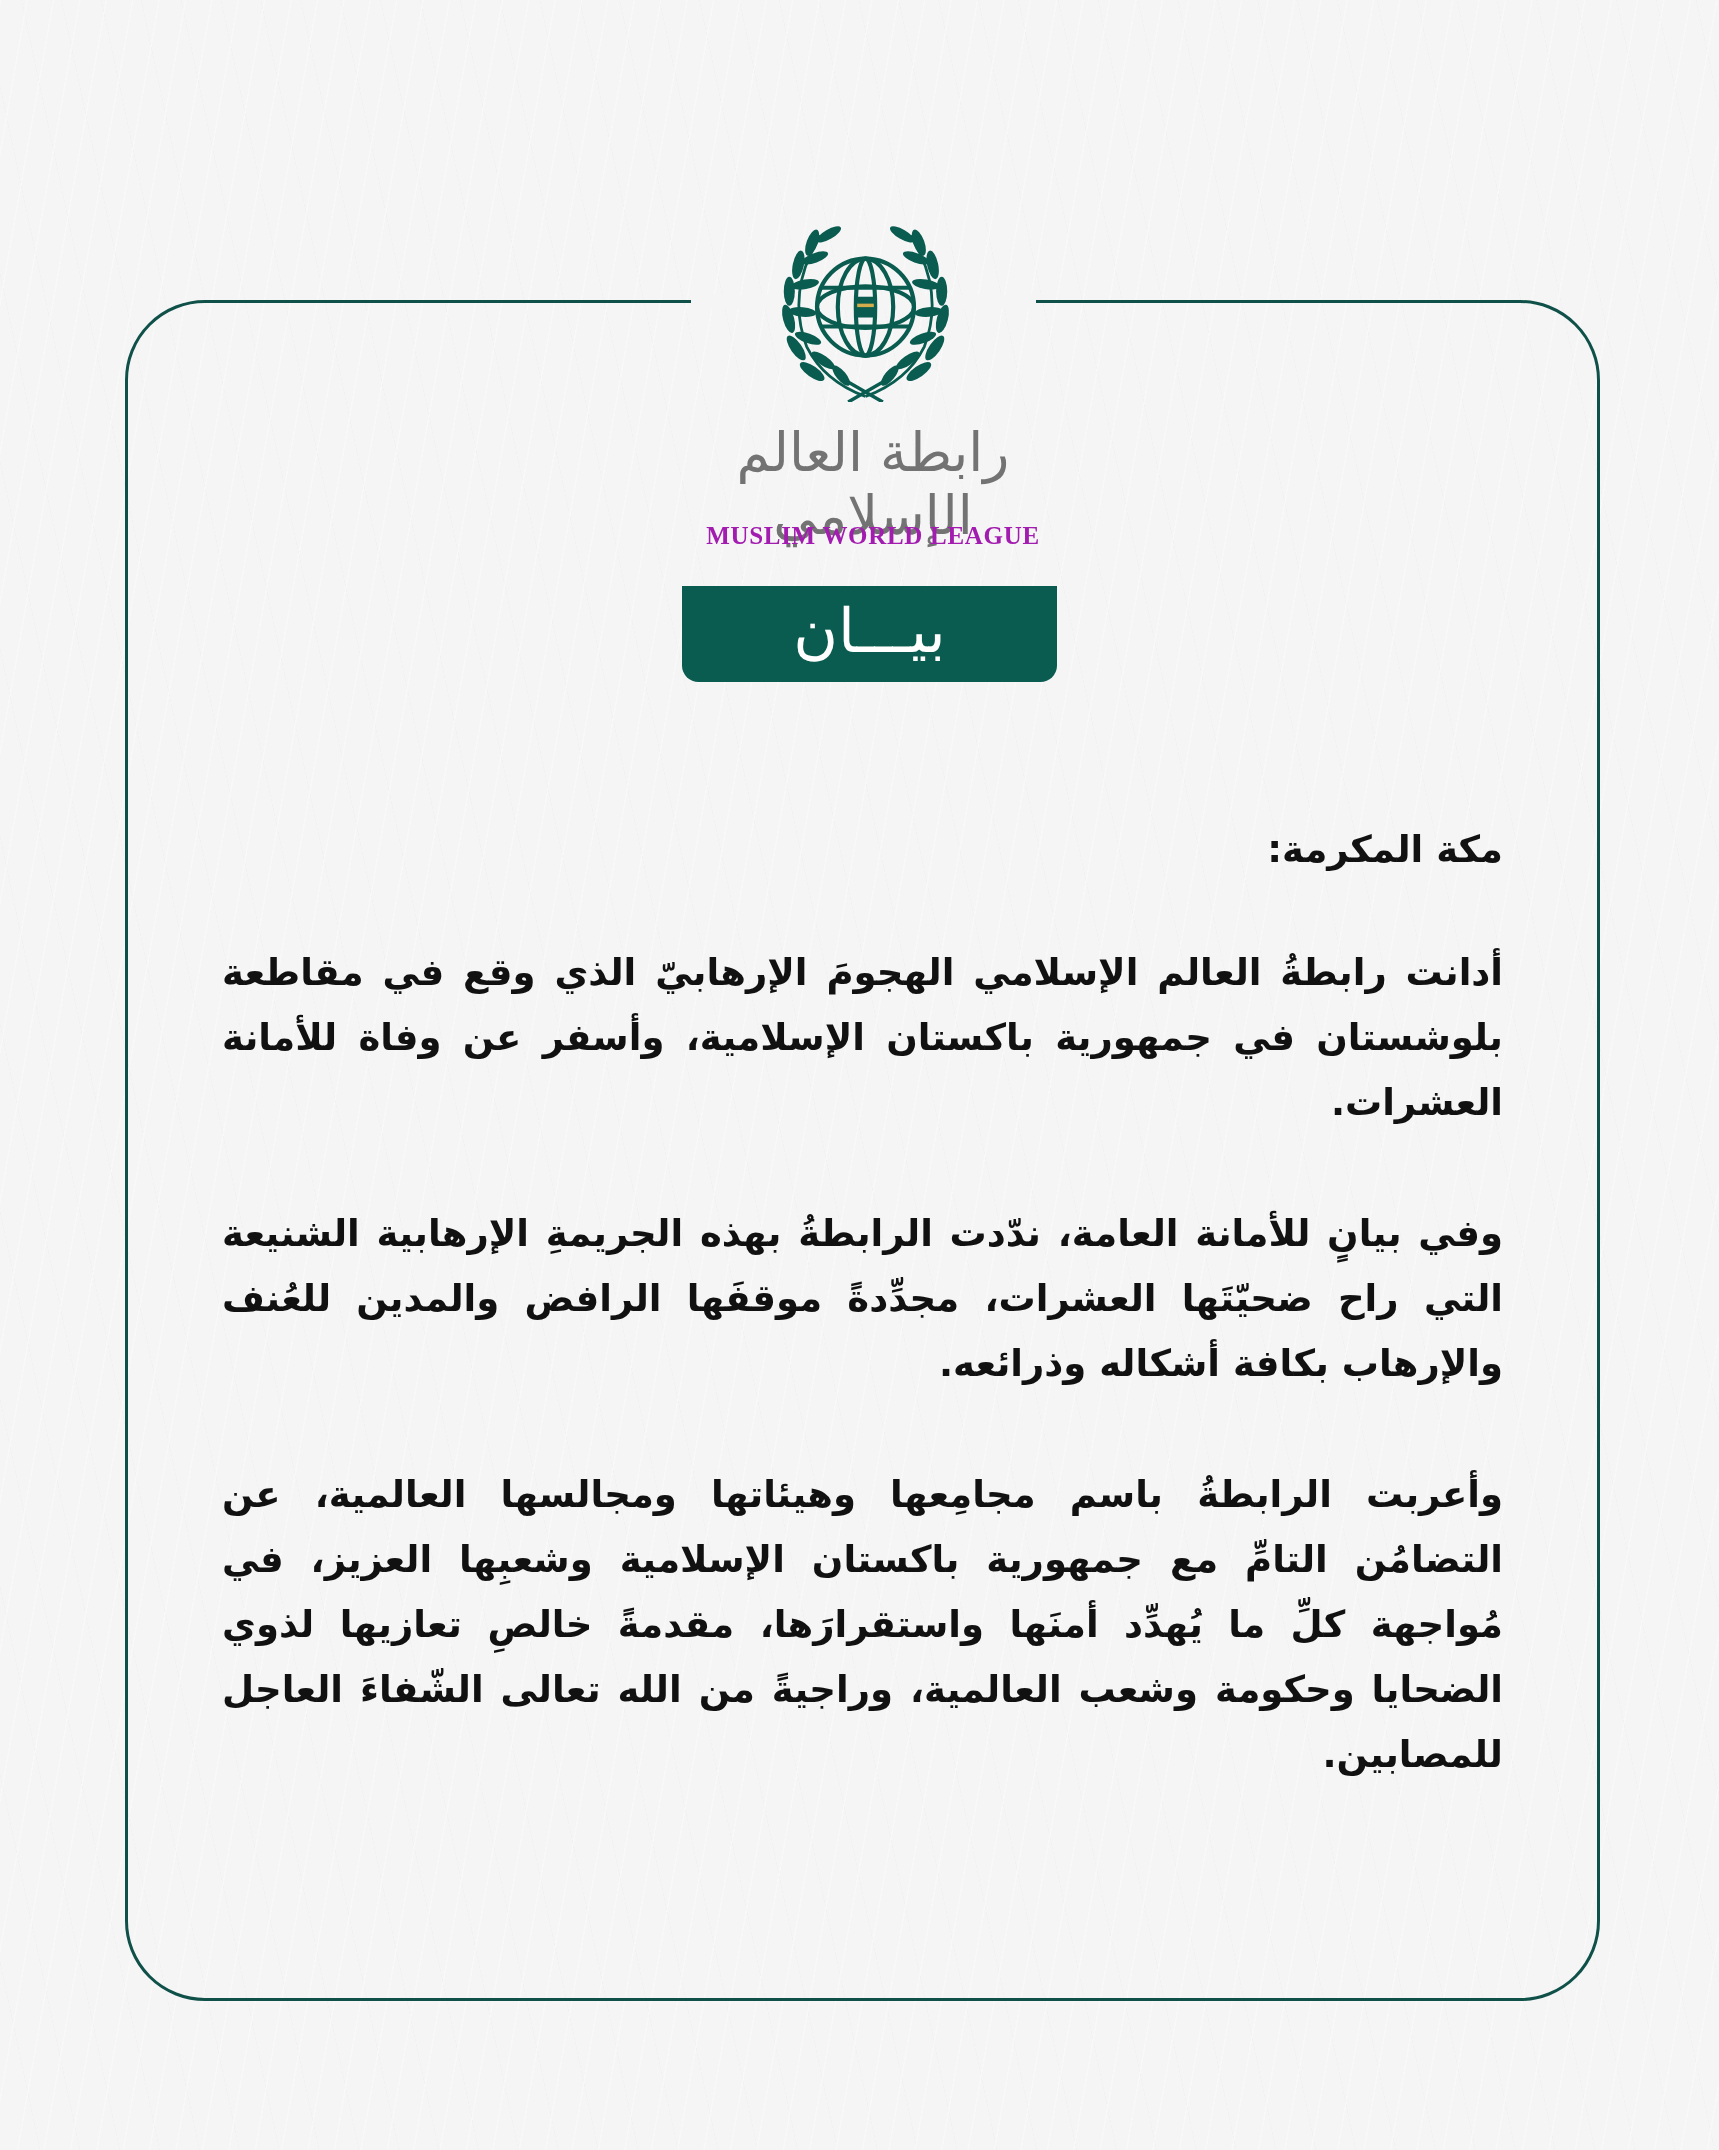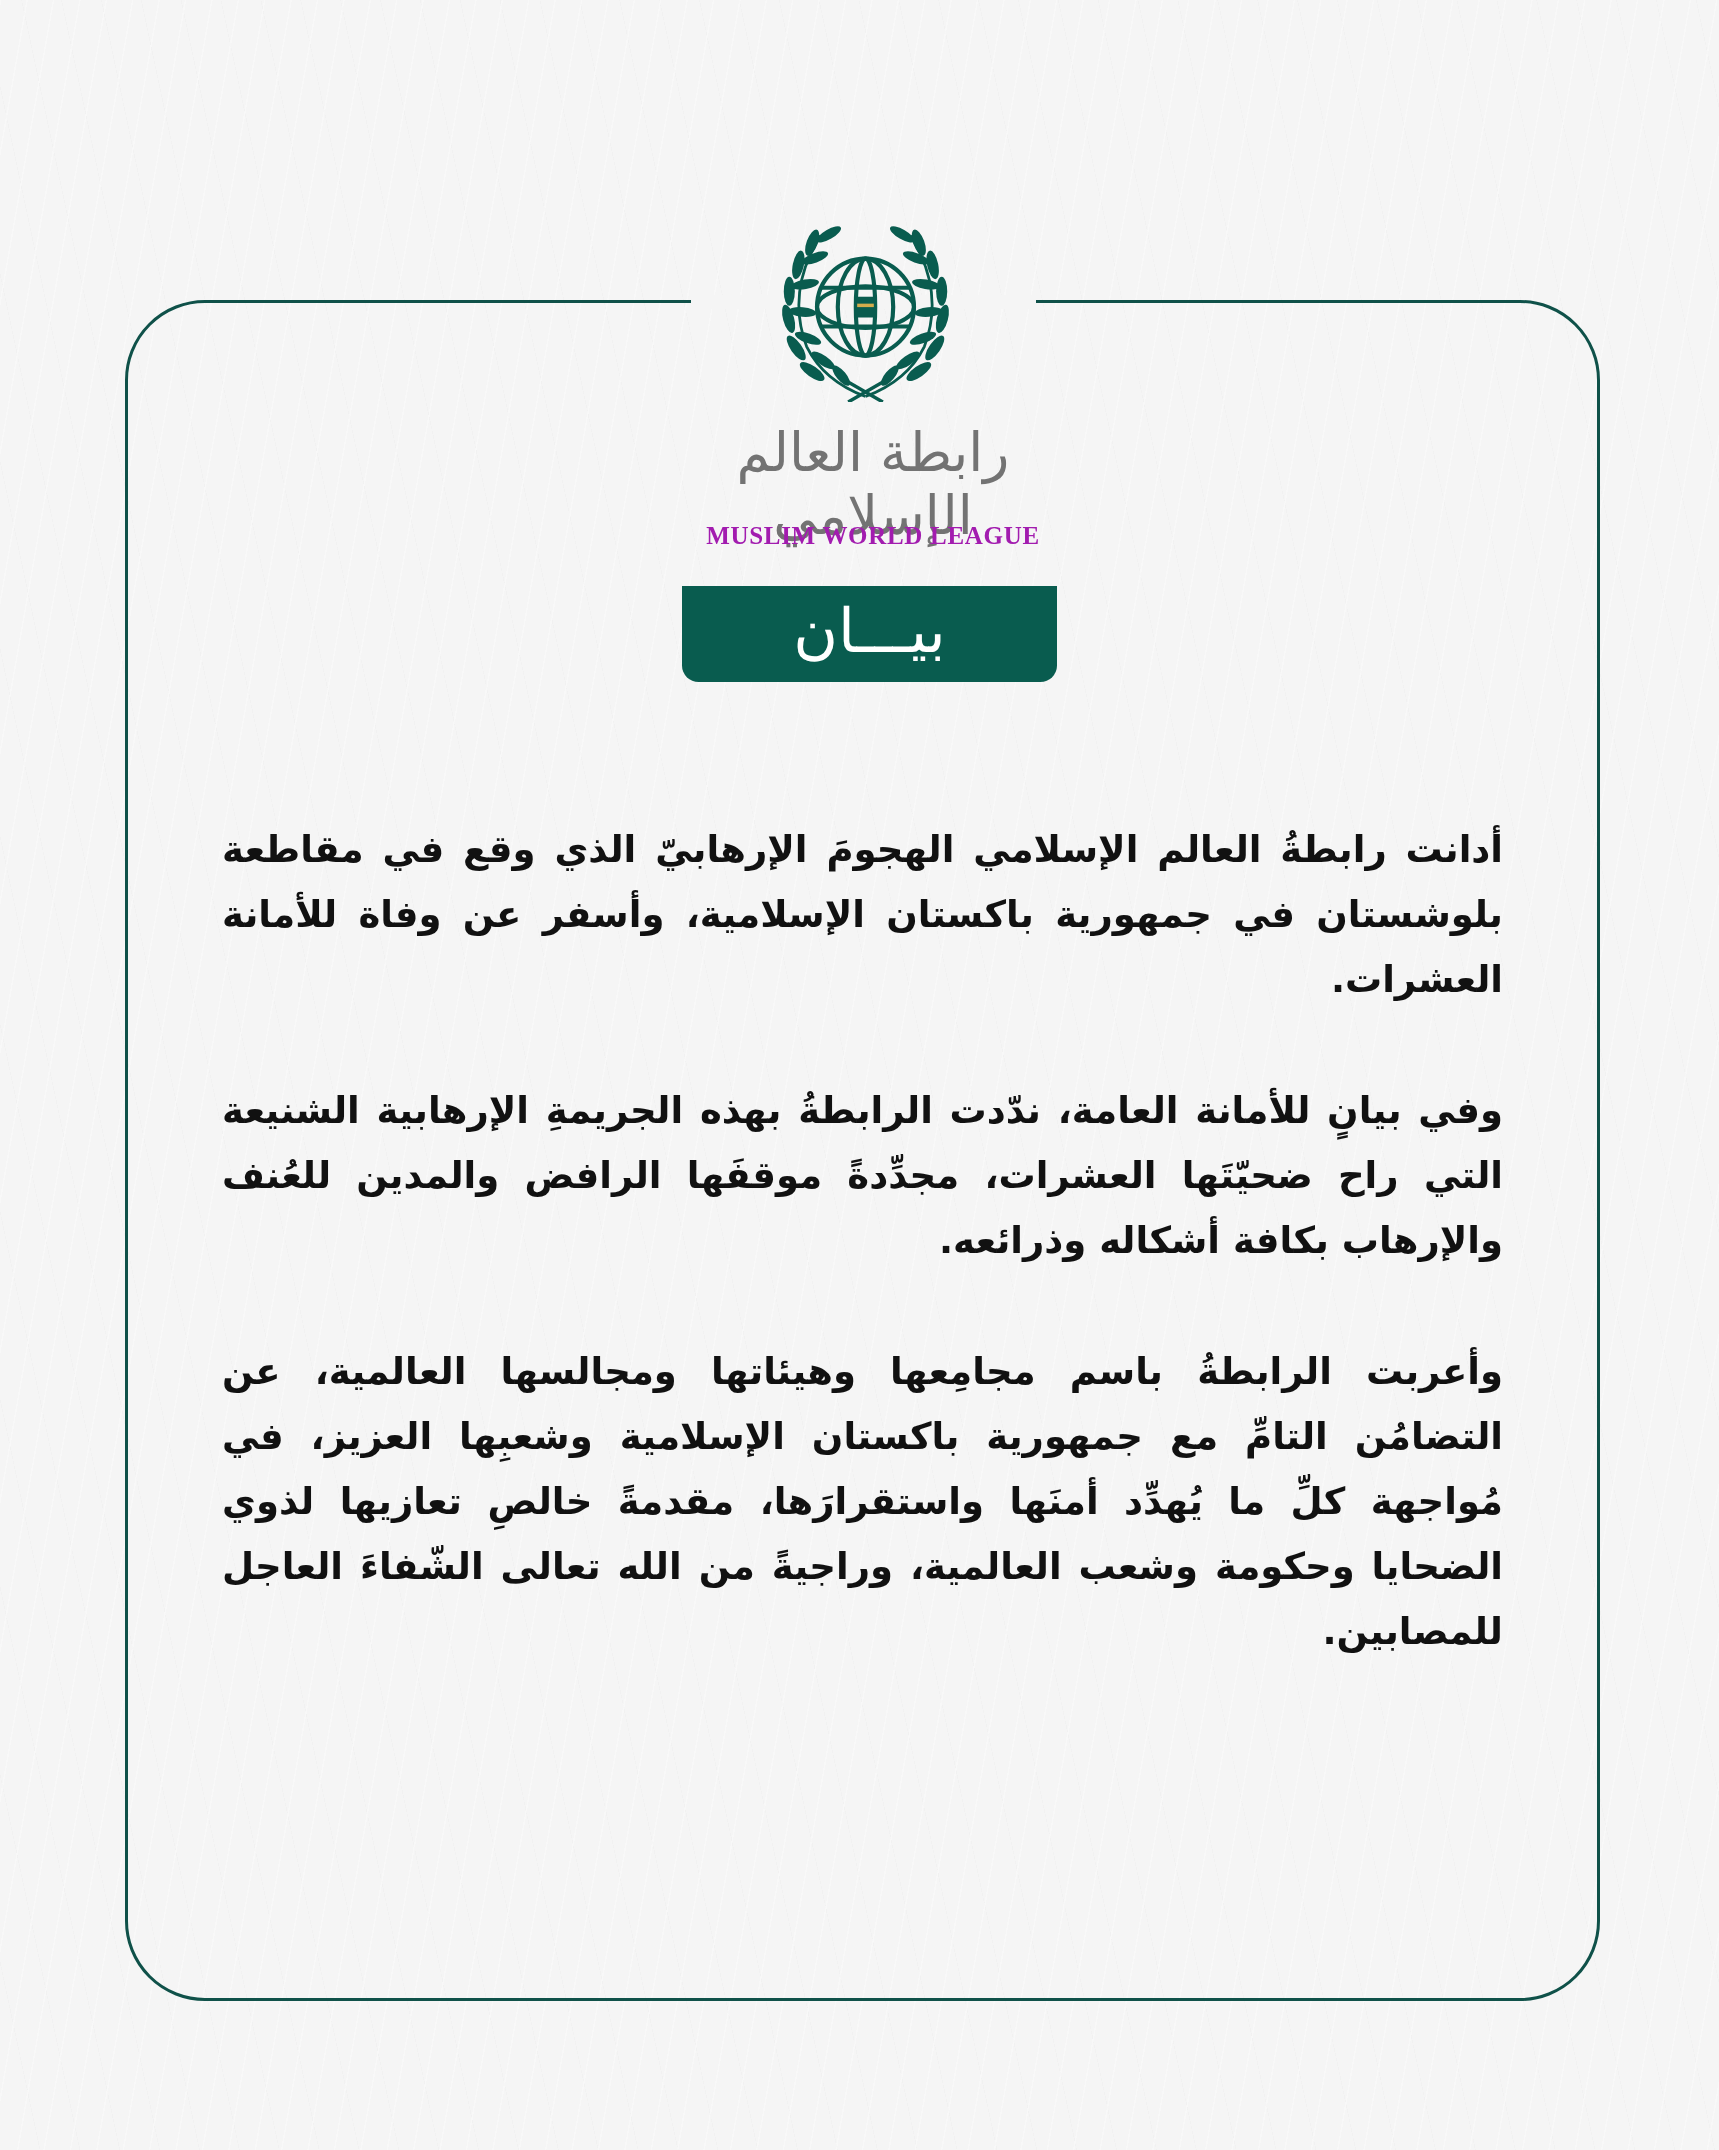--- a/index.html
+++ b/index.html
@@ -149,17 +149,18 @@
 </svg>
 
 <div class="wordmark-ar">رابطة العالم الإسلامي</div>
 <div class="wordmark-en">MUSLIM WORLD LEAGUE</div>
 
 <div class="badge">
   <span>بيـــان</span>
 </div>
 
 <div class="content">
+  <p class="dateline">مكة المكرمة:</p>
   <p class="para">أدانت رابطةُ العالم الإسلامي الهجومَ الإرهابيّ الذي وقع في مقاطعة بلوشستان في جمهورية باكستان الإسلامية، وأسفر عن وفاة للأمانة العشرات.</p>
   <p class="para">وفي بيانٍ للأمانة العامة، ندّدت الرابطةُ بهذه الجريمةِ الإرهابية الشنيعة التي راح ضحيّتَها العشرات، مجدِّدةً موقفَها الرافض والمدين للعُنف والإرهاب بكافة أشكاله وذرائعه.</p>
   <p class="para">وأعربت الرابطةُ باسم مجامِعها وهيئاتها ومجالسها العالمية، عن التضامُن التامِّ مع جمهورية باكستان الإسلامية وشعبِها العزيز، في مُواجهة كلِّ ما يُهدِّد أمنَها واستقرارَها، مقدمةً خالصِ تعازيها لذوي الضحايا وحكومة وشعب العالمية، وراجيةً من الله تعالى الشّفاءَ العاجل للمصابين.</p>
 </div>
 
 
 </body></html>

